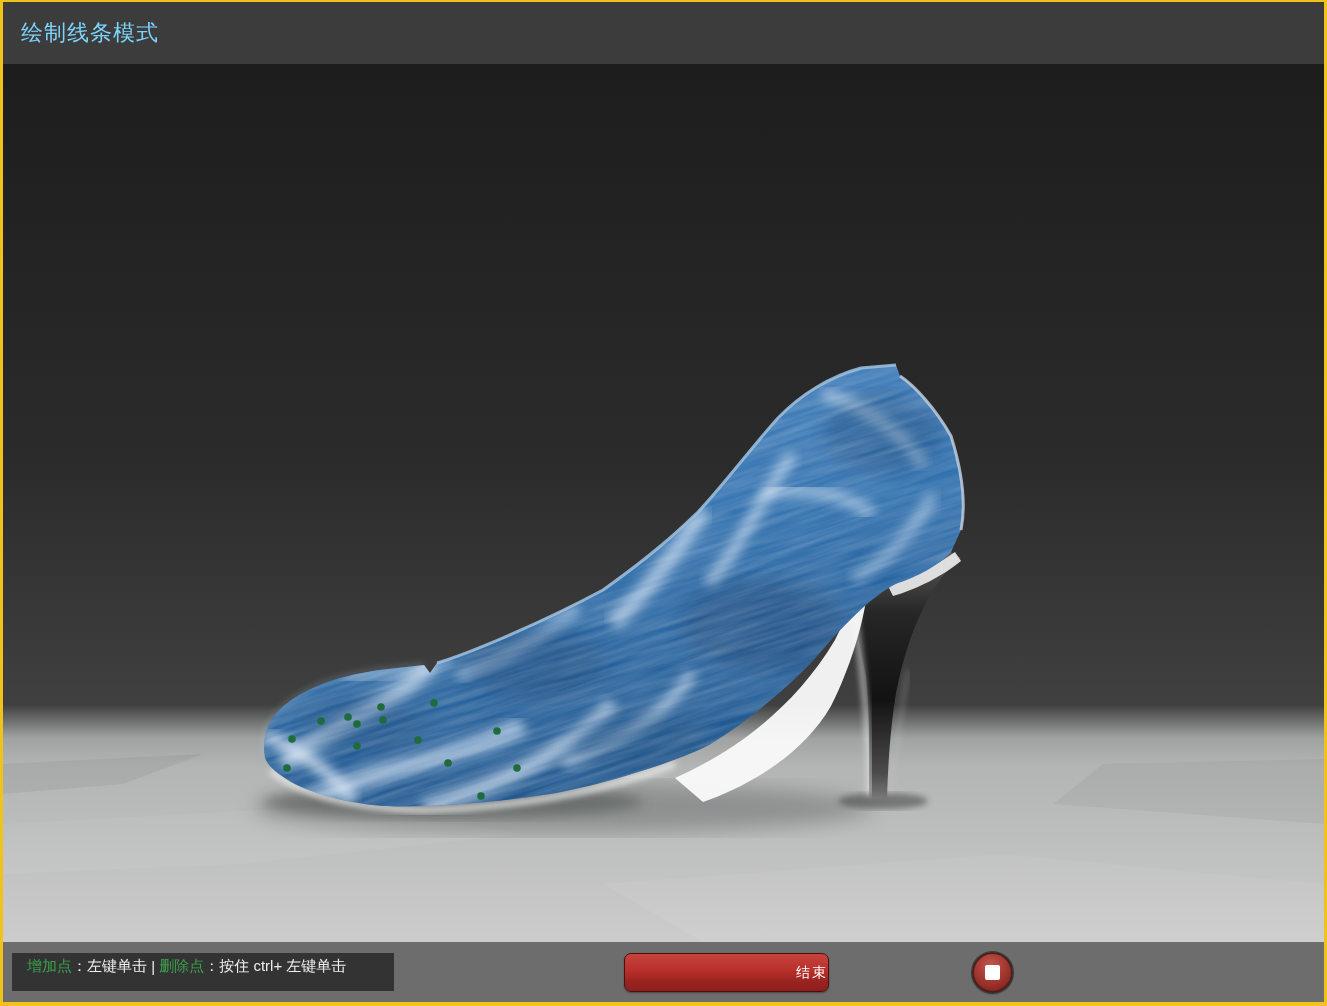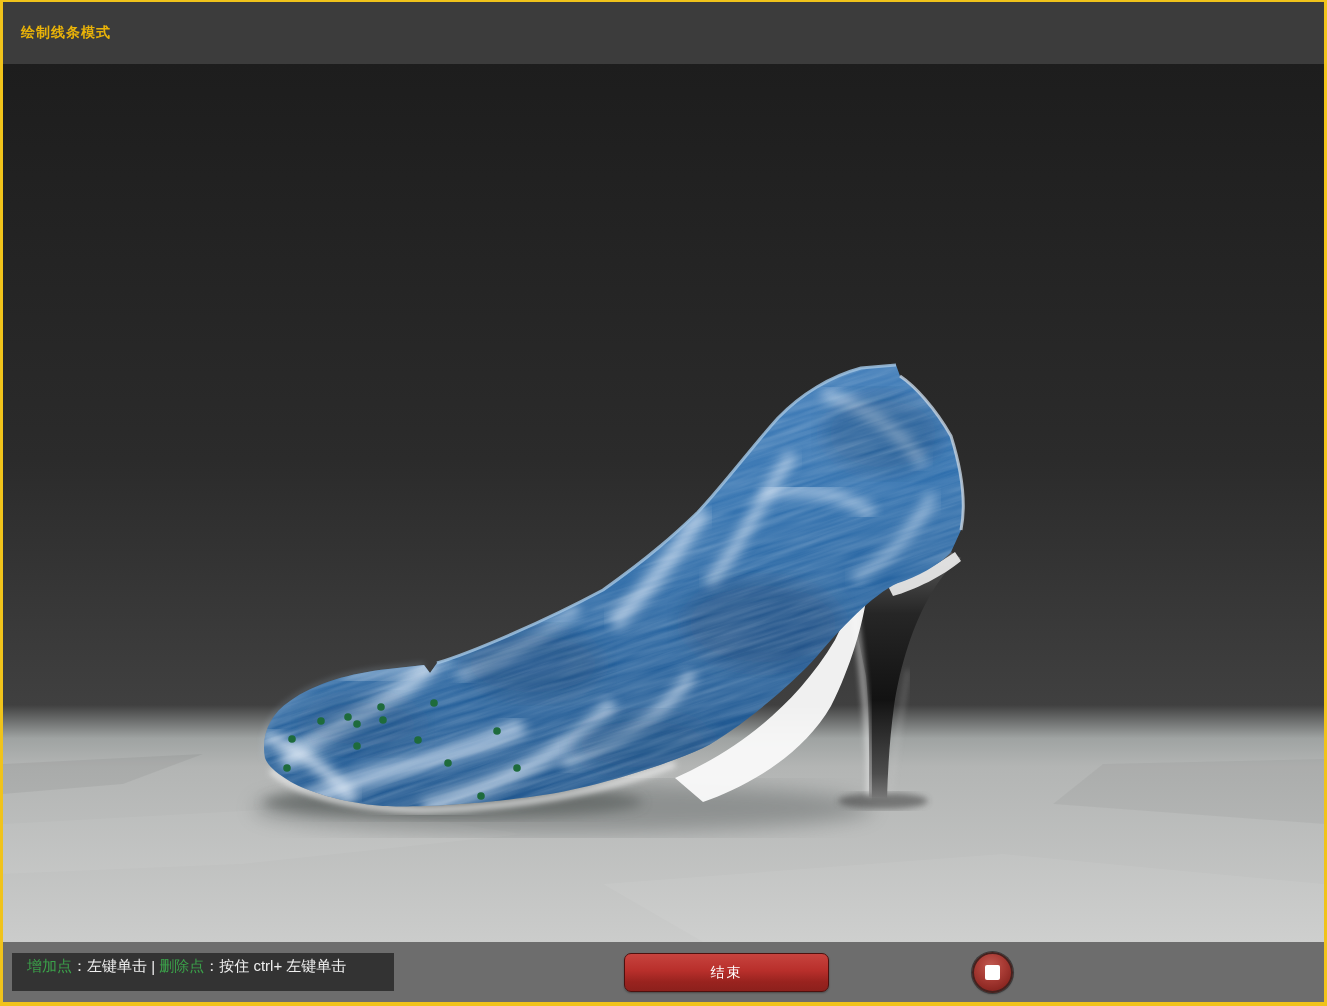--- a/index.html
+++ b/index.html
@@ -1,31 +1,31 @@
 <!DOCTYPE html>
 <html><head>
 <meta charset="utf-8">
 <style>
   html,body{margin:0;padding:0;background:#111;}
   body{width:1327px;height:1006px;overflow:hidden;font-family:"Liberation Sans",sans-serif;}
   .frame{box-sizing:border-box;width:1327px;height:1006px;border-style:solid;
          border-color:#f0c31b;border-width:2px 3px 4px 3px;display:flex;flex-direction:column;background:#222;}
   .titlebar{height:62px;flex:0 0 62px;background:#3c3c3c;display:flex;align-items:center;padding-left:18px;}
-  .title{color:#eab308;font-size:14px;letter-spacing:1px;font-weight:bold;}
+  .title{color:#7dd3fc;font-size:22px;letter-spacing:1px;}
   .viewport{position:relative;flex:0 0 878px;height:878px;background:#222;}
   .viewport svg{display:block;}
   .bottombar{position:relative;flex:0 0 60px;height:60px;background:#6d6d6d;}
   .hintbox{position:absolute;left:9px;top:11px;height:38px;width:382px;box-sizing:border-box;
            background:#333333;display:flex;align-items:center;padding:0 0 12px 15px;
            font-size:15px;color:#efefef;white-space:pre;}
   .hintbox .green{color:#3ba24a;}
   .finish-btn{position:absolute;left:621px;top:11px;width:205px;height:39px;box-sizing:border-box;
               border:1px solid #4e100e;border-radius:7px;
               background:linear-gradient(#c7433e,#b82f2b 45%,#99231f 75%,#8c201c);
-              color:#fff;font-size:14px;display:flex;align-items:center;justify-content:center;
+              color:#fff;font-size:14px;display:flex;align-items:center;justify-content:flex-end;
               letter-spacing:2px;cursor:pointer;box-shadow:0 1px 2px rgba(0,0,0,.35);}
   .stop-btn{position:absolute;left:969px;top:10px;width:41px;height:41px;border-radius:50%;
             box-sizing:border-box;border:2px solid #45211e;
             background:radial-gradient(circle at 45% 32%,#c05a52 0%,#a93c35 40%,#8c2722 75%,#7d211d 100%);
             display:flex;align-items:center;justify-content:center;cursor:pointer;
             box-shadow:0 0 0 1px #3a3a3a,0 1px 2px rgba(0,0,0,.4);}
   .stop-square{width:15px;height:15px;background:#ffffff;border-radius:2px;}
 </style>
 </head>
 <body>

